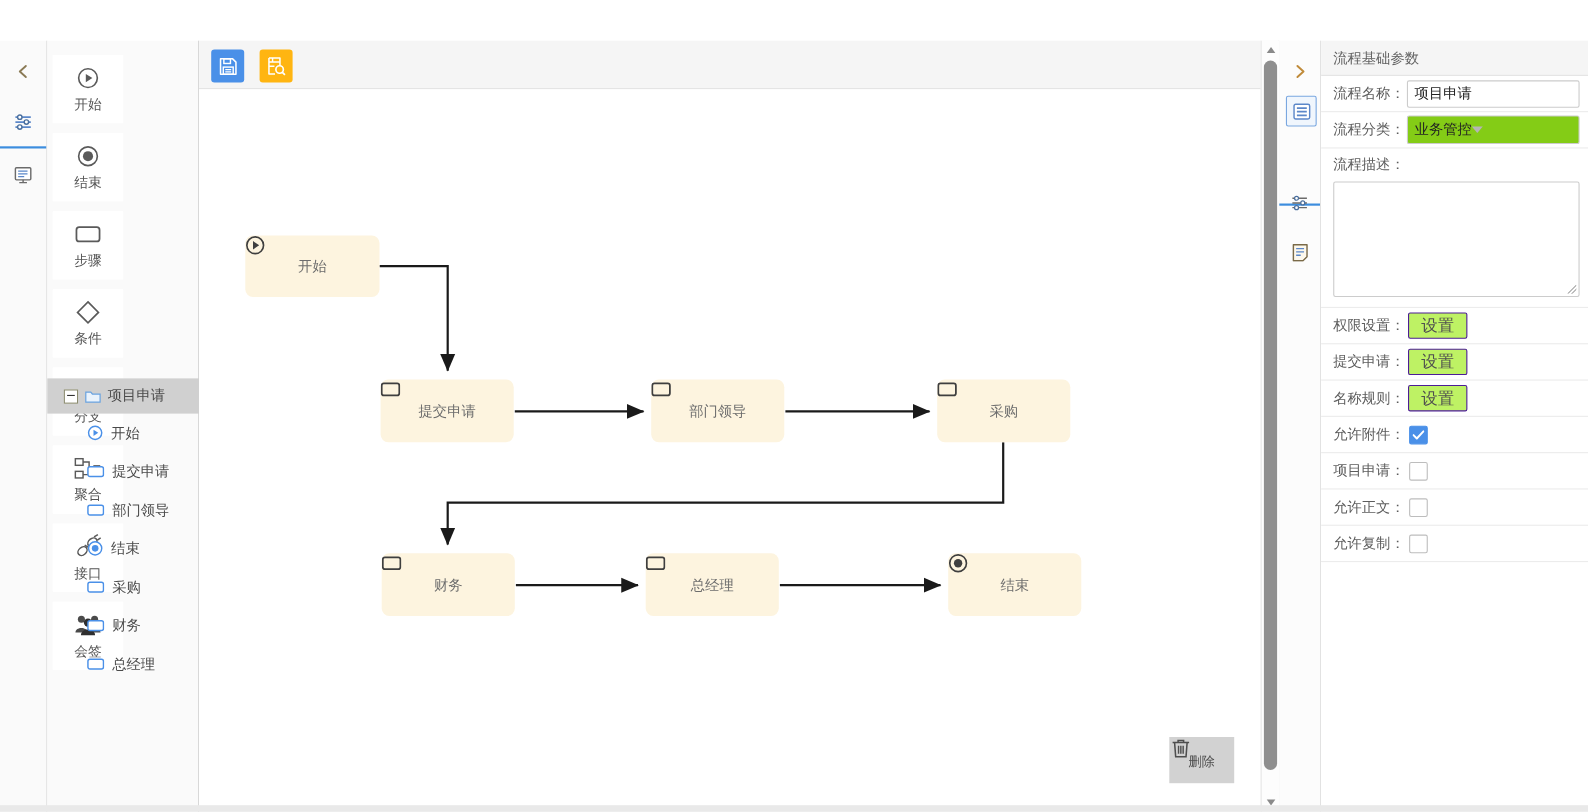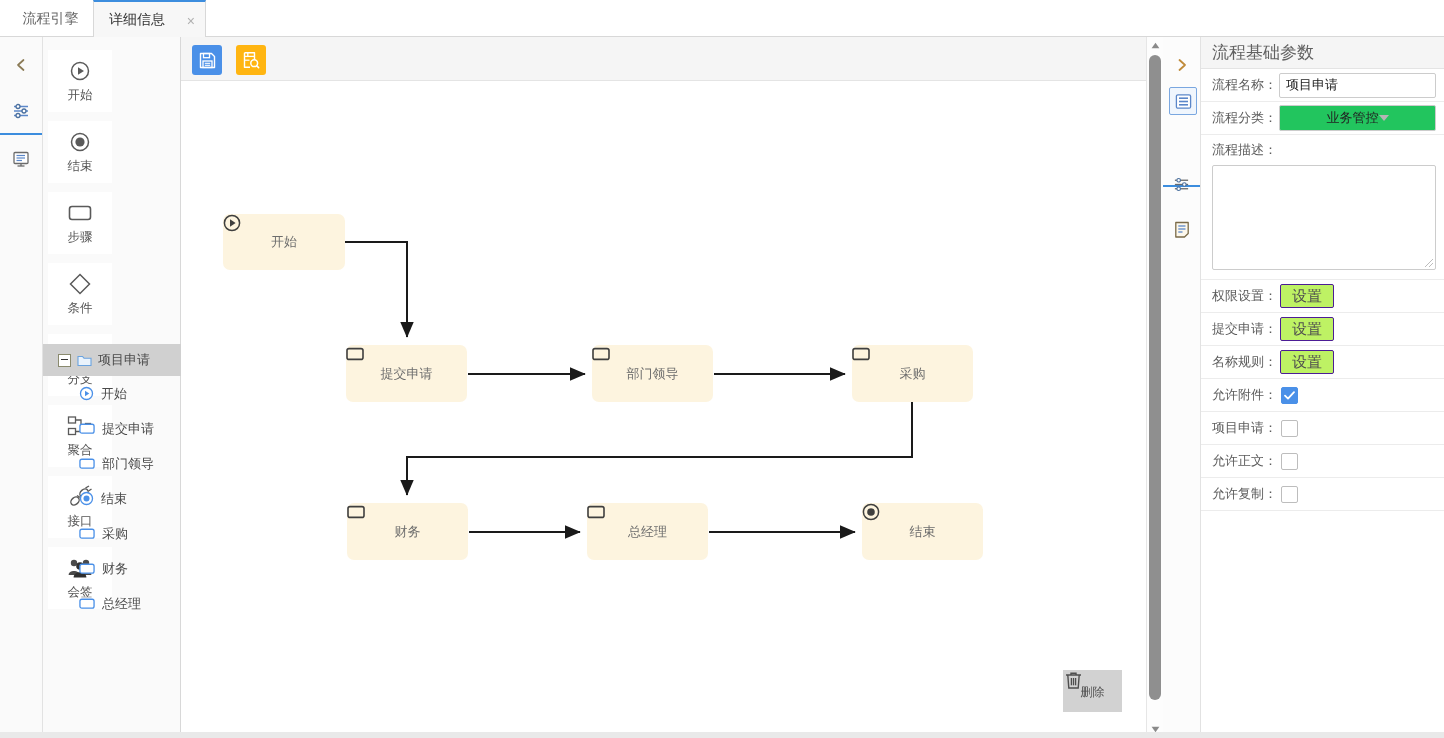--- a/index.html
+++ b/index.html
@@ -82,55 +82,46 @@
   
   .rightrail{position:absolute;left:1163px;top:37px;width:38px;height:701px;background:#fcfcfc;
              border-right:1px solid #e2e2e2;box-sizing:border-box;}
   .rrail-btn{position:absolute;left:0;width:37px;height:44px;display:flex;align-items:center;justify-content:center;cursor:pointer;}
   .rrail-btn.sel{border:1px solid #7aa7e0;background:#f0f6fd;width:26px;height:26px;left:6px;border-radius:2px;}
   .rrail-underline{position:absolute;left:0;top:148px;width:37px;height:2px;background:#3c8dde;}
 
   
   .props{position:absolute;left:1201px;top:37px;width:243px;height:701px;background:#fff;box-sizing:border-box;}
   .props-hd{height:32px;background:#f5f5f5;border-bottom:1px solid #e4e4e4;display:flex;align-items:center;
-            padding-left:11px;font-size:17px;color:#616161;box-sizing:border-box;}
+            padding-left:11px;font-size:13px;color:#616161;box-sizing:border-box;}
   .prow{display:flex;align-items:center;min-height:33px;border-bottom:1px solid #ececec;padding:0 8px 0 11px;box-sizing:border-box;}
   .plabel{font-size:13px;color:#5c5c5c;white-space:nowrap;}
   .pinput{flex:1;height:25px;border:1px solid #ccc;background:#fff;font-size:13px;color:#222;
           padding:0 6px;box-sizing:border-box;display:flex;align-items:center;margin-left:2px;border-radius:2px;}
-  .pselect{flex:1;height:26px;border:1px solid #ccc;background:#22c55e;font-size:13px;color:#222;
-           padding:0 6px;box-sizing:border-box;display:flex;align-items:center;justify-content:center;margin-left:2px;border-radius:2px;cursor:pointer;}
+  .pselect{flex:1;height:26px;border:1px solid #ccc;background:#84cc16;font-size:13px;color:#222;
+           padding:0 6px;box-sizing:border-box;display:flex;align-items:center;justify-content:flex-start;margin-left:2px;border-radius:2px;cursor:pointer;}
   .caret{width:0;height:0;border-left:5px solid transparent;border-right:5px solid transparent;border-top:6px solid #b5b5b5;}
   .prow-desc{display:block;border-bottom:1px solid #ececec;padding:6px 8px 9px 11px;}
   .ptextarea{width:100%;height:105px;border:1px solid #ccc;background:#fff;box-sizing:border-box;
              margin-top:6px;position:relative;border-radius:2px;cursor:text;}
   .ptextarea:after{content:"";position:absolute;right:2px;bottom:2px;width:8px;height:8px;
         background:linear-gradient(135deg,transparent 45%,#bdbdbd 45%,#bdbdbd 55%,transparent 55%,transparent 70%,#bdbdbd 70%,#bdbdbd 80%,transparent 80%);}
   .pbtn{height:22px;min-width:38px;border:1px solid #4c1d95;background:#bef264;border-radius:2px;
         font-size:15px;color:#4f4f4f;display:flex;align-items:center;justify-content:center;padding:0 7px;cursor:pointer;margin-left:3px;}
   .pcheck{width:17px;height:17px;border:1px solid #bdbdbd;background:#fff;border-radius:2px;margin-left:4px;
           display:flex;align-items:center;justify-content:center;cursor:pointer;box-sizing:border-box;}
   .pcheck.on{background:#4a90e8;border-color:#4a90e8;}
 
   .bottomstrip{position:absolute;left:0;bottom:0;width:1444px;height:6px;background:#e9e9e9;}
 </style>
 </head>
 <body>
 
 <div class="app">
 
-  <div class="tabbar">
-    <div class="tab plain">
-      <span>流程引擎</span>
-    </div>
-    <div class="tab active">
-      <span>详细信息</span>
-      <span class="tab-close">×</span>
-    </div>
-  </div>
 
   <div class="leftrail">
     <div class="rail-btn" style="top:6px">
       <svg width="14" height="14" viewBox="0 0 14 14">
           <path d="M9.5 2 L4 7 L9.5 12" fill="none" stroke="#8a7a55" stroke-width="1.7" stroke-linecap="round" stroke-linejoin="round"></path>
         </svg>
     </div>
     <div class="rail-btn active" style="top:52px">
       <svg width="18" height="18" viewBox="0 0 18 18">
         <line x1="2" y1="4.5" x2="16" y2="4.5" stroke="#5b87c9" stroke-width="1.5"></line>

